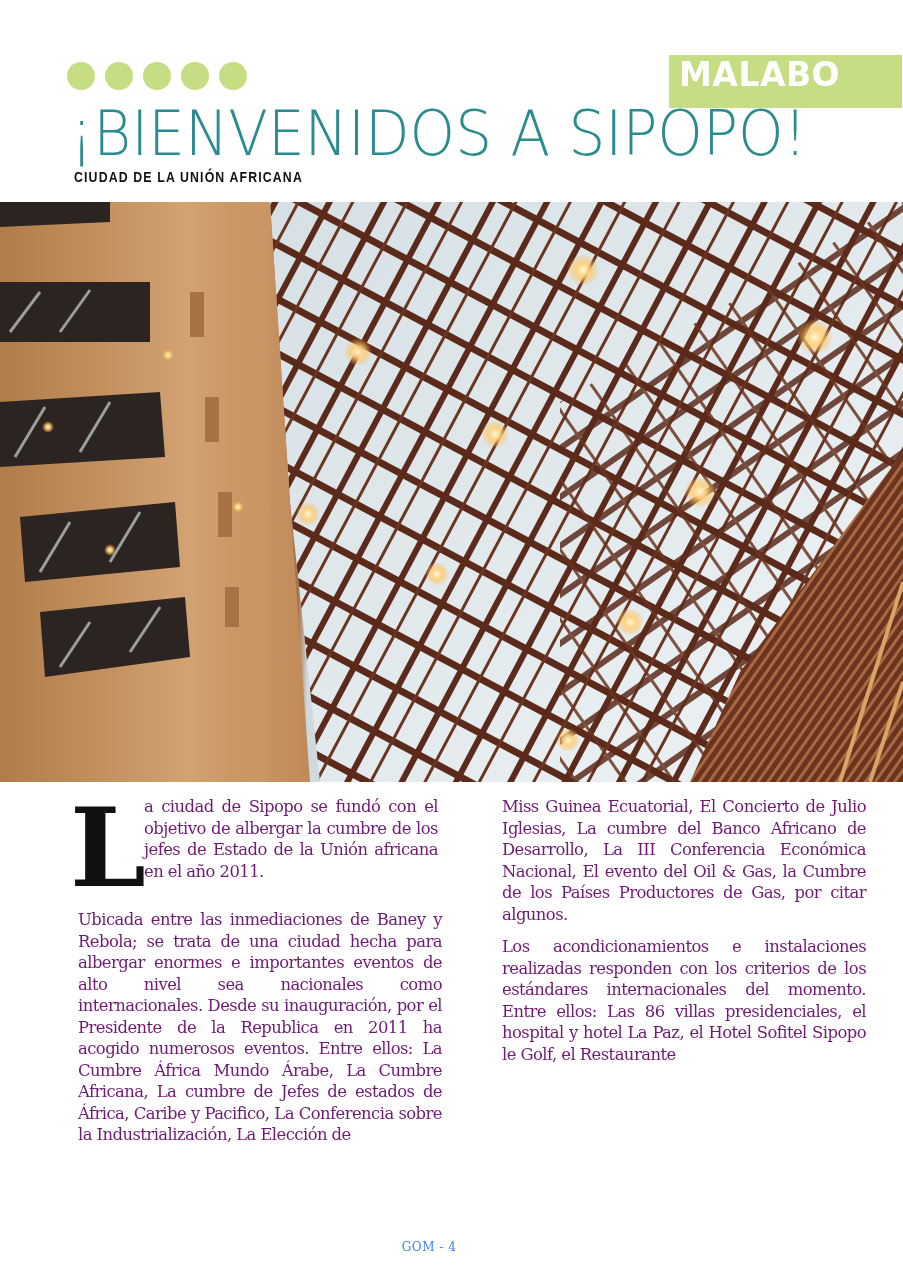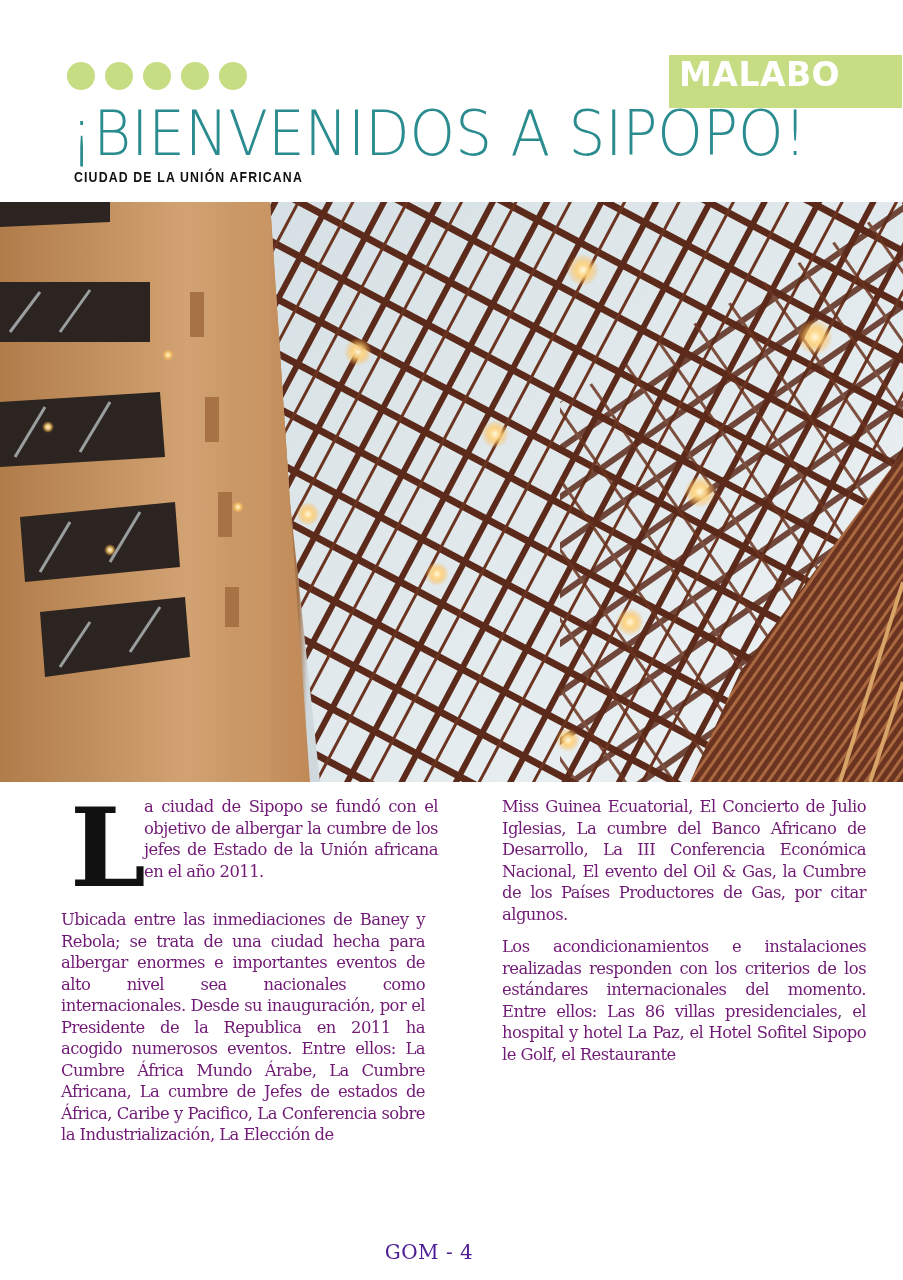--- a/index.html
+++ b/index.html
@@ -44,26 +44,26 @@
     }
 
     .col {
       position: absolute; width: 365px;
       font-family: "DejaVu Serif", serif; font-size: 16.4px; line-height: 21.5px;
       text-align: justify; color: #701a75;
       letter-spacing: -0.55px; word-spacing: 0px;
     }
     .col p { margin-bottom: 11px; }
     .col-left-intro { left: 144px; top: 796px; width: 294px; }
-    .col-left { left: 61px; top: 909px; width: 364px; }
+    .col-left { left: 78px; top: 909px; width: 364px; }
     .col-right { left: 462px; top: 796px; width: 364px; margin-left: 40px; }
 
     .footer {
       position: absolute; left: 0; width: 858px; top: 1240px; text-align: center;
-      font-family: "DejaVu Serif", serif; font-size: 20px; color: #4c1d95; letter-spacing: 0.5px;
+      font-family: "DejaVu Serif", serif; font-size: 12px; color: #3b82f6; letter-spacing: 0.5px;
     }
   </style>
 </head>
 <body>
 
 <div class="dots">
   <span class="dot"></span>
   <span class="dot"></span>
   <span class="dot"></span>
   <span class="dot"></span>

